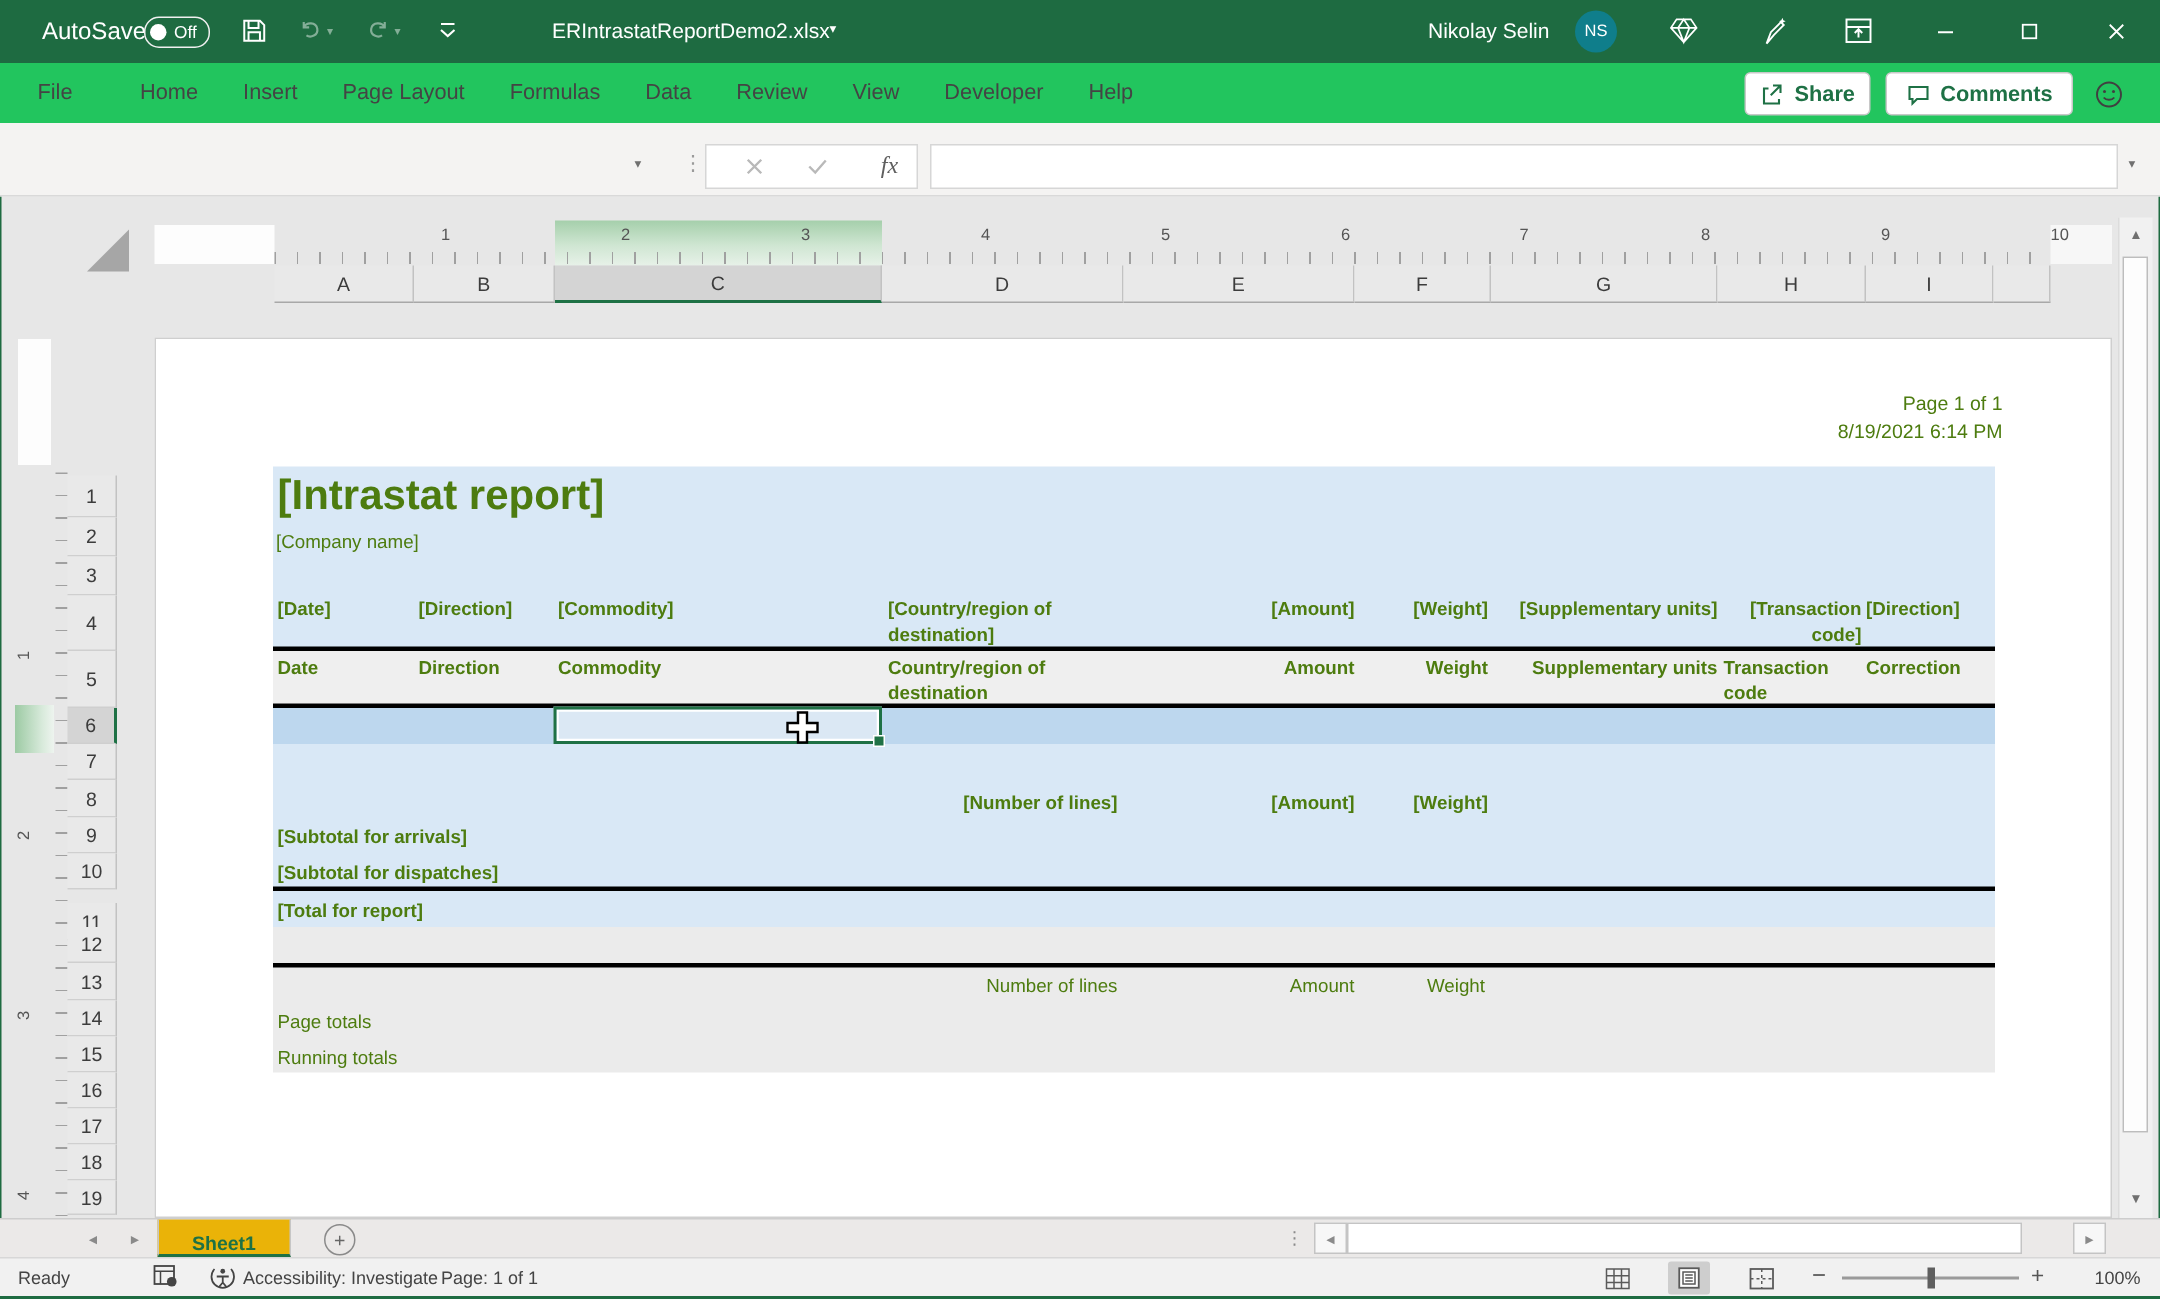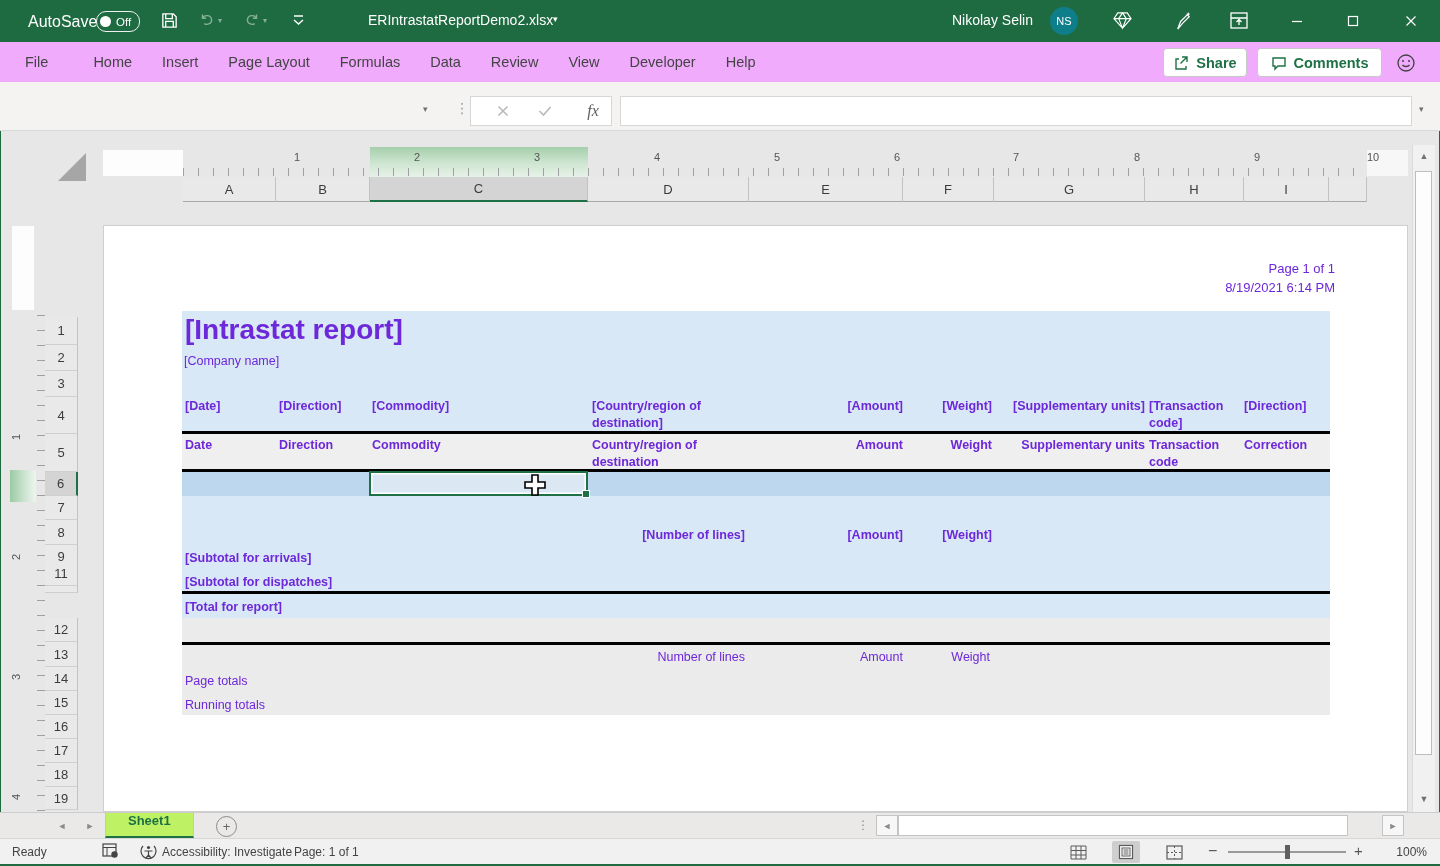--- a/index.html
+++ b/index.html
@@ -14,21 +14,21 @@
   .pill .lbl{font-size:11.5px;color:#fff;}
   .qbtn{display:flex;align-items:center;justify-content:center;color:#fff;}
   .faded{opacity:.45;}
   .searchbox{position:absolute;left:601px;top:6px;width:323px;height:30px;background:#cde0d4;border-radius:2px;
              display:flex;align-items:center;gap:8px;padding-left:12px;box-sizing:border-box;}
   .searchbox span{font-size:13.5px;color:#5c6b60;}
   .avatar{position:absolute;left:1050px;top:7px;width:28px;height:28px;border-radius:50%;background:#0f7e8b;
           display:flex;align-items:center;justify-content:center;font-size:11px;color:#fff;}
   .winbtn{position:absolute;top:0;width:46px;height:42px;display:flex;align-items:center;justify-content:center;color:#fff;font-size:14px;}
   
-  .ribbon{position:absolute;left:0;top:42px;width:1440px;height:40px;background:#f0abfc;border-bottom:1px solid #e1e0de;}
+  .ribbon{position:absolute;left:0;top:42px;width:1440px;height:40px;background:#22c55e;border-bottom:1px solid #e1e0de;}
   .tabs{display:flex;align-items:center;height:40px;padding-left:10px;}
   .rtab{padding:0 15px;font-size:14.5px;color:#444;line-height:40px;}
   .gbtn{position:absolute;top:6px;height:29px;background:#fff;border:1px solid #c8c8c8;border-radius:4px;
         display:flex;align-items:center;justify-content:center;gap:7px;color:#1e7145;font-size:14.5px;font-weight:bold;box-sizing:border-box;}
   
   .fbar{position:absolute;left:0;top:82px;width:1440px;height:48px;background:#f4f3f2;border-bottom:1px solid #d9d9d9;}
   .namebox{position:absolute;left:9px;top:14px;width:432px;height:30px;background:#fff;border:1px solid #d6d6d6;
            box-sizing:border-box;display:flex;align-items:center;padding-left:10px;font-size:13.5px;color:#444;}
   .fmlbox{position:absolute;left:620px;top:14px;width:792px;height:30px;background:#fff;border:1px solid #d6d6d6;box-sizing:border-box;
           font-size:13px;color:#222;display:flex;align-items:center;padding-left:8px;}
@@ -39,33 +39,33 @@
            box-sizing:border-box;display:flex;align-items:center;justify-content:center;font-size:13px;color:#3c3c3c;}
   .colhead.sel{background:#d4d4d4;border-bottom:2px solid #1e7145;}
   .rowhead{position:absolute;left:45px;width:33px;background:#e9e9e9;border-right:1px solid #c2c2c2;border-bottom:1px solid #cfcfcf;
            box-sizing:border-box;display:flex;align-items:center;justify-content:center;font-size:13px;color:#3c3c3c;}
   .rowhead.sel{background:#d4d4d4;border-right:2px solid #1e7145;}
   .vnum{position:absolute;left:13px;font-size:11px;color:#555;transform:rotate(-90deg);}
   
   .page{position:absolute;left:103px;top:225px;width:1305px;height:587px;background:#fff;border:1px solid #cfcfcf;box-sizing:border-box;}
   .band{position:absolute;left:182px;width:1148px;}
   .bline{position:absolute;left:182px;width:1148px;height:3px;background:#000;}
-  .cell{position:absolute;font-size:12.5px;line-height:17px;color:#6d28d9;white-space:nowrap;}
+  .cell{position:absolute;font-size:12.5px;line-height:17px;color:#4d7c0f;white-space:nowrap;}
   .b{font-weight:bold;} .r{text-align:right;} .wrap{white-space:normal;}
   .selcell{position:absolute;left:369px;top:471px;width:219px;height:25px;border:2px solid #1f7145;background:#dbe8f4;
            box-sizing:border-box;box-shadow:inset 0 0 0 1.5px #fff;}
   .handle{position:absolute;right:-4px;bottom:-4px;width:6px;height:6px;background:#1f7145;border:1px solid #fff;}
   
   .vscroll{position:absolute;left:1412px;top:145px;width:22px;height:667px;background:#f1f1f1;border-left:1px solid #dcdcdc;}
   .sbtn{display:flex;align-items:center;justify-content:center;color:#707070;font-size:9px;}
   .vthumb{position:absolute;left:2px;top:26px;width:17px;height:584px;background:#fdfdfd;border:1px solid #bdbdbd;box-sizing:border-box;}
   
   .sheetbar{position:absolute;left:0;top:812px;width:1440px;height:26px;background:#ebe9e8;border-top:1px solid #cdcdcd;}
-  .sheettab{position:absolute;left:105px;top:0;height:25px;padding:0 22px;background:#bef264;border-right:1px solid #c6c6c6;border-left:1px solid #c6c6c6;
-            border-bottom:2px solid #1e7145;box-sizing:border-box;display:flex;align-items:flex-start;font-size:13px;font-weight:bold;color:#1e7145;}
+  .sheettab{position:absolute;left:105px;top:0;height:25px;padding:0 22px;background:#eab308;border-right:1px solid #c6c6c6;border-left:1px solid #c6c6c6;
+            border-bottom:2px solid #1e7145;box-sizing:border-box;display:flex;align-items:flex-end;font-size:13px;font-weight:bold;color:#1e7145;}
   .plusbtn{position:absolute;left:216px;top:3px;width:19px;height:19px;border:1px solid #8a8a8a;border-radius:50%;
            display:flex;align-items:center;justify-content:center;font-size:13px;color:#666;}
   .hscroll{position:absolute;top:2px;height:21px;background:#fff;border:1px solid #c4c4c4;box-sizing:border-box;}
   
   .statusbar{position:absolute;left:0;top:838px;width:1440px;height:26px;background:#f1f1f1;border-top:1px solid #d7d7d7;
              font-size:12px;color:#444;}
   .greenedge{position:absolute;left:0;top:864px;width:1440px;height:2px;background:#1e6b41;}
   .viewbtn{position:absolute;top:2px;width:28px;height:22px;display:flex;align-items:center;justify-content:center;border-radius:2px;}
   .viewbtn.sel{background:#cecece;}
 </style>
@@ -246,21 +246,21 @@
   <div class="rowhead" style="top:317px;height:28px;">1</div>
   <div class="rowhead" style="top:345px;height:26px;">2</div>
   <div class="rowhead" style="top:371px;height:26px;">3</div>
   <div class="rowhead" style="top:397px;height:37px;">4</div>
   <div class="rowhead" style="top:434px;height:38px;">5</div>
   <div class="rowhead sel" style="top:472px;height:24px;">6</div>
   <div class="rowhead" style="top:496px;height:24px;">7</div>
   <div class="rowhead" style="top:520px;height:25px;">8</div>
   <div class="rowhead" style="top:545px;height:24px;">9</div>
   <div class="rowhead" style="top:569px;height:24px;">10</div>
-  <div class="rowhead" style="top:561px;height:25px;text-align:right;">11</div>
+  <div class="rowhead" style="top:602px;height:25px;text-align:right;">11</div>
   <div class="rowhead" style="top:618px;height:24px;">12</div>
   <div class="rowhead" style="top:642px;height:25px;">13</div>
   <div class="rowhead" style="top:667px;height:24px;">14</div>
   <div class="rowhead" style="top:691px;height:24px;">15</div>
   <div class="rowhead" style="top:715px;height:24px;">16</div>
   <div class="rowhead" style="top:739px;height:24px;">17</div>
   <div class="rowhead" style="top:763px;height:24px;">18</div>
   <div class="rowhead" style="top:787px;height:23px;">19</div>
 
   <div class="page"></div>
@@ -281,21 +281,21 @@
   <div class="cell b" style="left:185px;top:317px;font-size:28px;line-height:26px;">[Intrastat report]</div>
   <div class="cell" style="left:184px;top:353px;">[Company name]</div>
 
   <div class="cell b" style="left:185px;top:398px;">[Date]</div>
   <div class="cell b" style="left:279px;top:398px;">[Direction]</div>
   <div class="cell b" style="left:372px;top:398px;">[Commodity]</div>
   <div class="cell b wrap" style="left:592px;top:398px;width:125px;">[Country/region of destination]</div>
   <div class="cell b r" style="left:753px;top:398px;width:150px;">[Amount]</div>
   <div class="cell b r" style="left:904px;top:398px;width:88px;">[Weight]</div>
   <div class="cell b r" style="left:994px;top:398px;width:151px;">[Supplementary units]</div>
-  <div class="cell b wrap" style="left:1149px;top:398px;width:92px;">[Transaction code]</div>
+  <div class="cell b wrap" style="left:1149px;top:398px;width:92px;text-align:right;">[Transaction code]</div>
   <div class="cell b" style="left:1244px;top:398px;">[Direction]</div>
 
   <div class="cell b" style="left:185px;top:437px;">Date</div>
   <div class="cell b" style="left:279px;top:437px;">Direction</div>
   <div class="cell b" style="left:372px;top:437px;">Commodity</div>
   <div class="cell b wrap" style="left:592px;top:437px;width:125px;">Country/region of destination</div>
   <div class="cell b r" style="left:753px;top:437px;width:150px;">Amount</div>
   <div class="cell b r" style="left:904px;top:437px;width:88px;">Weight</div>
   <div class="cell b r" style="left:994px;top:437px;width:151px;">Supplementary units</div>
   <div class="cell b wrap" style="left:1149px;top:437px;width:92px;">Transaction code</div>

